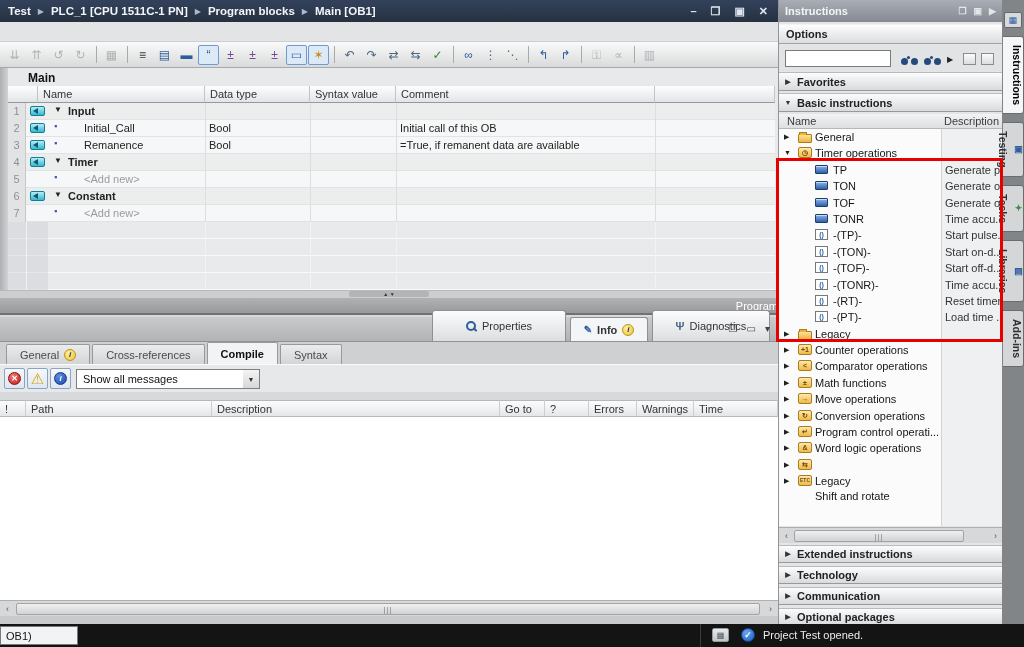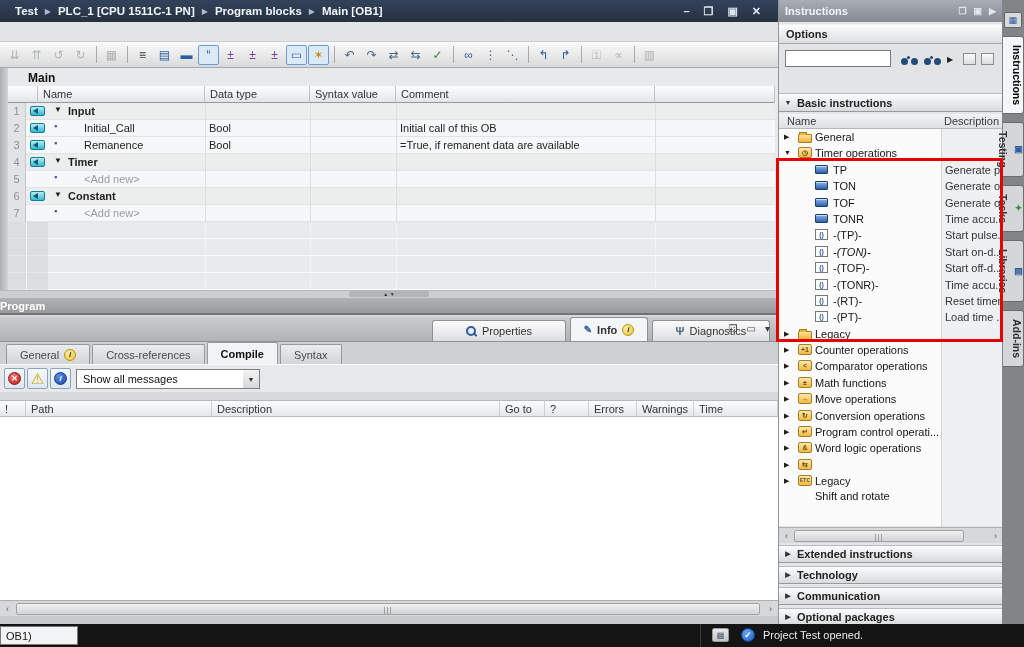--- a/index.html
+++ b/index.html
@@ -2,21 +2,21 @@
 <html><head>
 <meta charset="utf-8">
 <style>
 *{margin:0;padding:0;box-sizing:border-box}
 html,body{background:#555}
 #app{position:relative;width:1024px;height:647px;overflow:hidden;
   font-family:"Liberation Sans",sans-serif;font-size:11px;color:#222;background:#d8d9da}
 
 
 #titlebar{position:absolute;left:0;top:0;width:778px;height:22px;
-  background:linear-gradient(180deg,#33425c,#263140);display:flex;align-items:center;padding:0 15px}
+  background:linear-gradient(180deg,#33425c,#263140);display:flex;align-items:center;padding:0 8px}
 .bc-item{font-weight:bold;font-size:11.5px;color:#f2f5f9;cursor:default}
 .bc-sep{color:#a9b9cf;font-size:8px;margin:0 7px}
 #wincontrols{margin-left:auto;display:flex;gap:14px;align-items:center;padding-right:2px}
 .wc{color:#dfe6ef;font-size:11px;line-height:1;font-weight:bold}
 
 
 #topgap{position:absolute;left:0;top:22px;width:778px;height:20px;background:#e3e4e5;border-bottom:1px solid #cdced0}
 #toolbar{position:absolute;left:0;top:42px;width:778px;height:26px;
   background:linear-gradient(180deg,#fafafa,#d9dadb);border-bottom:1px solid #a8a9ab;
   display:flex;align-items:center;padding-left:4px}
@@ -57,26 +57,26 @@
   background:repeating-linear-gradient(180deg,#e9eaec 0px,#e9eaec 16px,#f9fafb 16px,#f9fafb 17px)}
 #emptygrid .gutter{position:absolute;left:0;top:0;width:40px;height:100%;background:rgba(205,206,210,.45)}
 .gline{position:absolute;top:0;width:1px;height:100%;background:#f2f3f4}
 
 
 #splitter{position:absolute;left:0;top:290px;width:778px;height:8px;background:#cdcecf;border-top:1px solid #b8b9ba}
 #grip{position:absolute;left:349px;top:291px;width:80px;height:6px;background:#b3b4b6;border-radius:2px;
   display:flex;align-items:center;justify-content:center;gap:4px;font-size:5px;color:#333;line-height:1}
 #programbar{position:absolute;left:0;top:298px;width:778px;height:17px;
   background:linear-gradient(180deg,#b0b1b3,#999a9c);border-bottom:2px solid #707173;
-  color:#fff;font-weight:bold;text-align:left;padding-top:2px}
+  color:#fff;font-weight:normal;text-align:right;padding-top:2px}
 
 
 #insp{position:absolute;left:0;top:317px;width:778px;height:25px;
   background:linear-gradient(180deg,#c9cacc,#b2b3b5);border-bottom:1px solid #919294}
-.itab{position:absolute;bottom:0;height:21px;display:flex;align-items:center;gap:5px;justify-content:center;
+.itab{position:absolute;bottom:0;height:31px;display:flex;align-items:center;gap:5px;justify-content:center;
   background:linear-gradient(180deg,#fcfcfd,#dcdee0);border:1px solid #8f9092;border-bottom:none;
   border-radius:3px 3px 0 0;color:#333}
 .itab.sel{background:#f4f5f6;font-weight:bold;height:24px}
 #insp-icons{position:absolute;right:8px;top:6px;display:flex;gap:9px;color:#43444б;color:#434446;font-size:10px}
 .ybadge{width:12px;height:12px;border-radius:50%;flex:0 0 auto;
   background:radial-gradient(circle at 35% 30%,#ffee9d,#f2c430);border:1px solid #b8941c;
   color:#1d3a6b;font-weight:bold;font-size:8px;display:flex;align-items:center;justify-content:center;font-style:italic}
 .mag{position:relative;width:11px;height:11px;display:inline-block;flex:0 0 auto}
 .mag::before{content:"";position:absolute;left:0;top:0;width:6px;height:6px;border:2px solid #2d5d9f;border-radius:50%}
 .mag::after{content:"";position:absolute;right:1px;bottom:0;width:2px;height:5px;background:#2d5d9f;transform:rotate(-45deg);border-radius:1px}
@@ -410,20 +410,24 @@
     </div>
     <div id="optbar">Options</div>
     <div id="searchrow">
       <input id="searchbox" placeholder="" style="">
       <span class="binoc" style="left:122px"></span>
       <span class="binoc" style="left:145px"></span>
       <span id="srarrow">▶</span>
       <span class="dockic" style="left:184px"></span>
       <span class="dockic" style="left:202px"></span>
     </div>
+    <div class="section-bar" style="top:72px">
+      <span class="sb-arrow">▶</span>
+      <span>Favorites</span>
+    </div>
     <div class="section-bar" style="top:93px">
       <span class="sb-arrow">▼</span>
       <span>Basic instructions</span>
     </div>
     <div id="treehead">
       <span class="th-name">Name</span>
       <span class="th-desc">Description</span>
     </div>
     <div id="tree">
       <div id="desccol"></div>
@@ -457,21 +461,21 @@
           <span class="tr-label" style="left: 54px;">TONR</span>
           <span class="tr-desc">Time accu...</span>
         </div>
         <div class="trow">
           <span class="ti ti-coil" style="position: absolute; left: 36px;">()</span>
           <span class="tr-label" style="left: 54px;">-(TP)-</span>
           <span class="tr-desc">Start pulse...</span>
         </div>
         <div class="trow">
           <span class="ti ti-coil" style="position: absolute; left: 36px;">()</span>
-          <span class="tr-label" style="left: 54px; font-style: italic;">-(TON)-</span>
+          <span class="tr-label" style="left: 54px;">-(TON)-</span>
           <span class="tr-desc">Start on-d...</span>
         </div>
         <div class="trow">
           <span class="ti ti-coil" style="position: absolute; left: 36px;">()</span>
           <span class="tr-label" style="left: 54px;">-(TOF)-</span>
           <span class="tr-desc">Start off-d...</span>
         </div>
         <div class="trow">
           <span class="ti ti-coil" style="position: absolute; left: 36px;">()</span>
           <span class="tr-label" style="left: 54px;">-(TONR)-</span>

